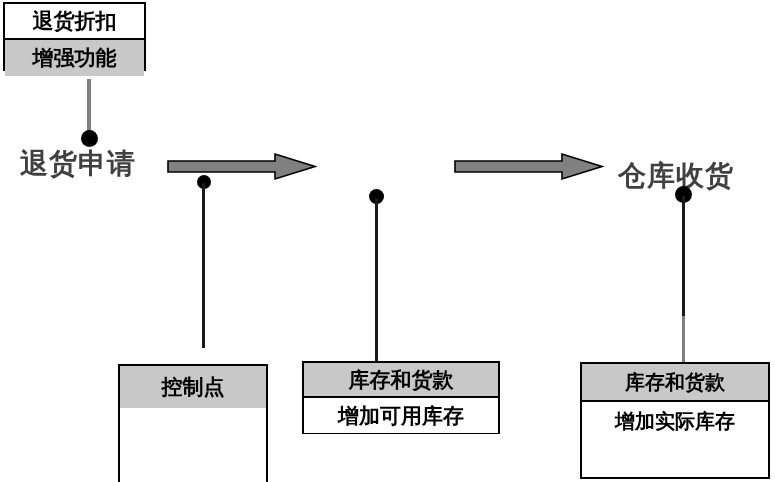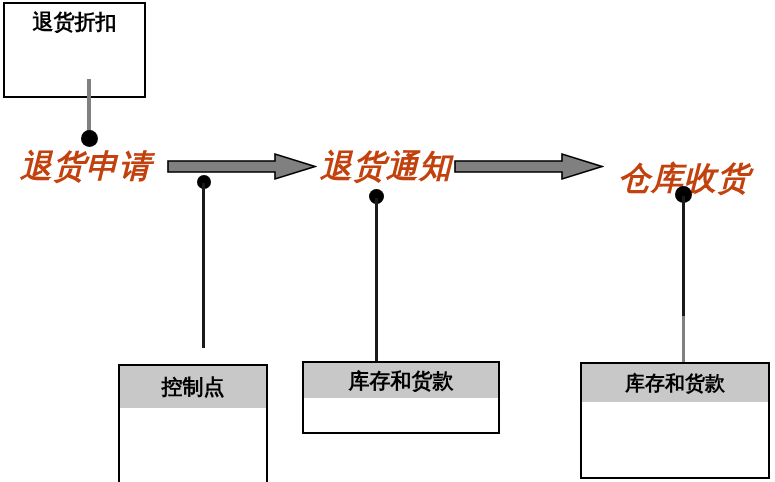--- a/index.html
+++ b/index.html
@@ -45,21 +45,21 @@
   }
   .infobox .row.header {
     background: #c8c8c8;
   }
 
   
   #box-enhancement {
     left: 3px;
     top: 2px;
     width: 143px;
-    height: 96px;
+    height: 69px;
   }
   #box-enhancement .row {
     height: 36px;
     font-size: 21px;
   }
 
   
   #box-control {
     left: 118px;
     top: 364px;
@@ -91,27 +91,26 @@
     height: 117px;
   }
   #box-inventory-receipt .row {
     height: 38px;
     font-size: 20px;
   }
 
   
   .stage-label {
     position: absolute;
-    font-size: 32px;
+    font-size: 28px;
     font-weight: bold;
-    color: #c2410c;
+    color: #404040;
     white-space: nowrap;
     letter-spacing: 1px;
     line-height: 1;
-    font-style: italic;
   }
   #stage-0 { left: 20px;  top: 150px; }
   #stage-1 { left: 320px; top: 150px; }
   #stage-2 { left: 618px; top: 150px; margin-top: 12px; }
 
   
   .connector {
     position: absolute;
     width: 4px;
     background: #808080;
@@ -133,27 +132,27 @@
     position: absolute;
   }
 </style>
 </head>
 <body>
 
 <div id="canvas">
 
   <div class="infobox" id="box-enhancement">
     <div class="row">退货折扣</div>
+    <div class="row header">增强功能</div>
   </div>
 
   <div class="connector" style="left:87px; top:79px; height:56px;"></div>
   <div class="dot" style="left:81px; top:130px; width:17px; height:17px;"></div>
 
   <div class="stage-label" id="stage-0">退货申请</div>
-  <div class="stage-label" id="stage-1">退货通知</div>
   <div class="stage-label" id="stage-2">仓库收货</div>
 
   <svg class="arrow-svg" style="left:167px; top:152px;" width="150" height="30" viewBox="0 0 150 30">
     <path d="M 1,9 L 108,9 L 108,2 L 148,14.5 L 108,27 L 108,20 L 1,20 Z" fill="#808080" stroke="#000000" stroke-width="1.6" stroke-linejoin="miter"></path>
   </svg>
 
   <svg class="arrow-svg" style="left:454px; top:152px;" width="150" height="30" viewBox="0 0 150 30">
     <path d="M 1,9 L 108,9 L 108,2 L 148,14.5 L 108,27 L 108,20 L 1,20 Z" fill="#808080" stroke="#000000" stroke-width="1.6" stroke-linejoin="miter"></path>
   </svg>
 
@@ -166,19 +165,21 @@
   <div class="dot" style="left:675px; top:186px; width:17px; height:17px;"></div>
   <div class="connector dark" style="left:682px; top:196px; height:120px;"></div>
   <div class="connector" style="left:682px; top:316px; height:46px; width:3px;"></div>
 
   <div class="infobox" id="box-control">
     <div class="row header">控制点</div>
   </div>
 
   <div class="infobox" id="box-inventory-notice">
     <div class="row header">库存和货款</div>
+    <div class="row">增加可用库存</div>
   </div>
 
   <div class="infobox" id="box-inventory-receipt">
     <div class="row header">库存和货款</div>
+    <div class="row">增加实际库存</div>
   </div>
 
 </div>
 
 </body></html>

